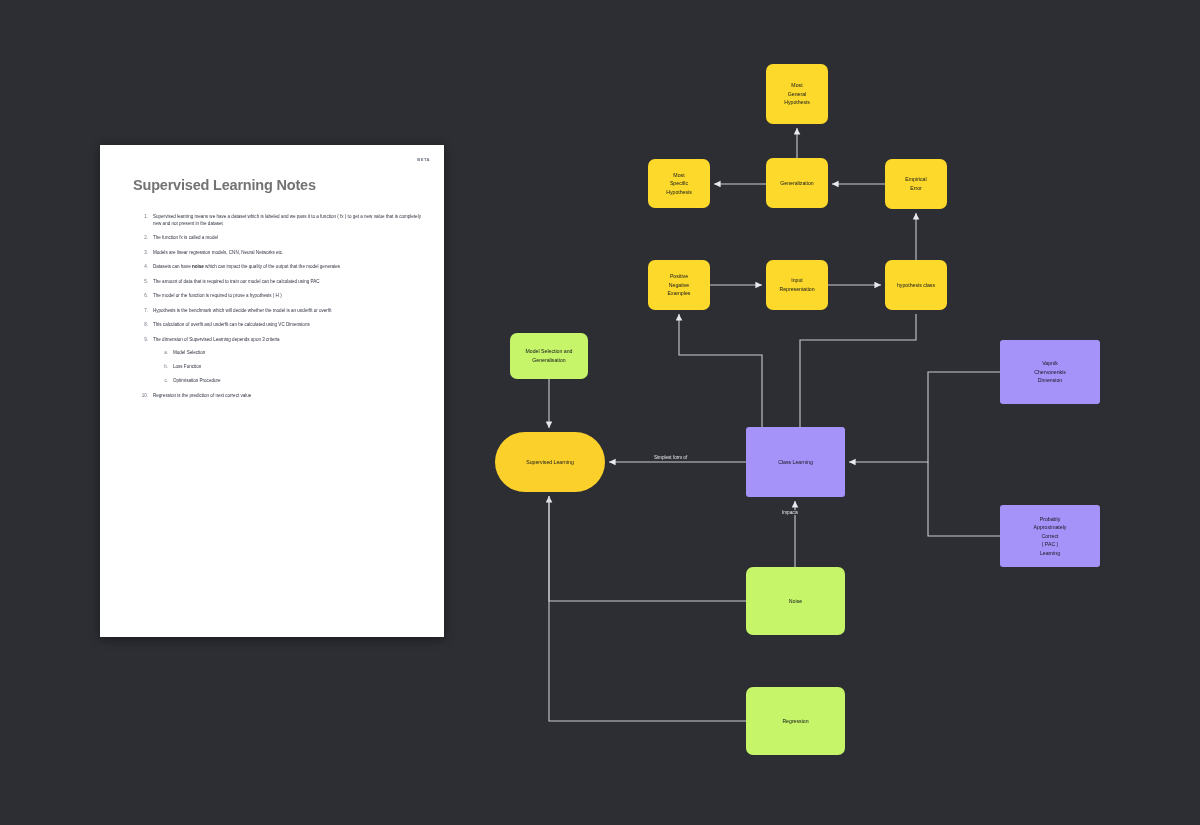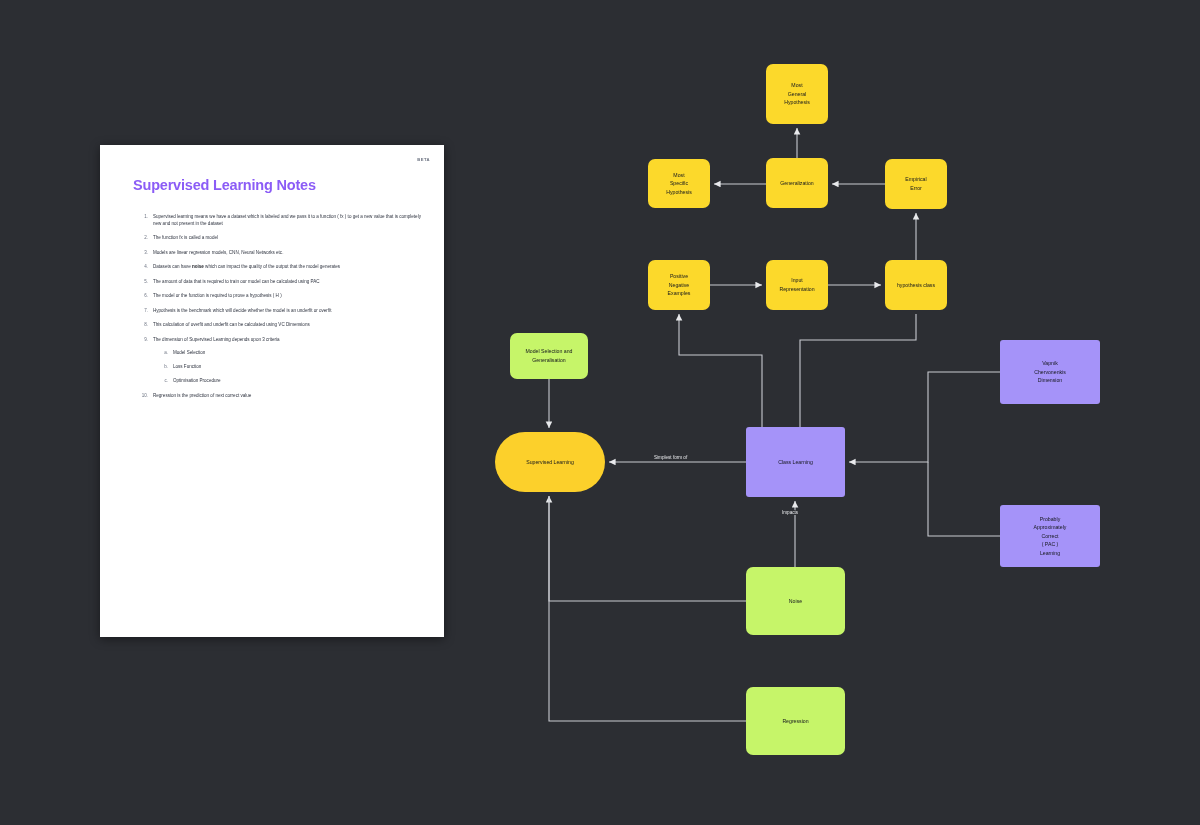--- a/index.html
+++ b/index.html
@@ -36,21 +36,21 @@
     font-weight: bold;
     color: #6b7280;
     font-family: "Liberation Sans", sans-serif;
   }
   #doc-title {
     position: absolute;
     left: 33px;
     top: 32px;
     font-size: 14.5px;
     font-weight: bold;
-    color: #8b5cf6;
+    color: #737373;
     letter-spacing: -0.2px;
     font-family: "Liberation Sans", sans-serif;
   }
   #doc-list {
     position: absolute;
     left: 33px;
     top: 68px;
     width: 292px;
     margin: 0;
     padding: 0;

